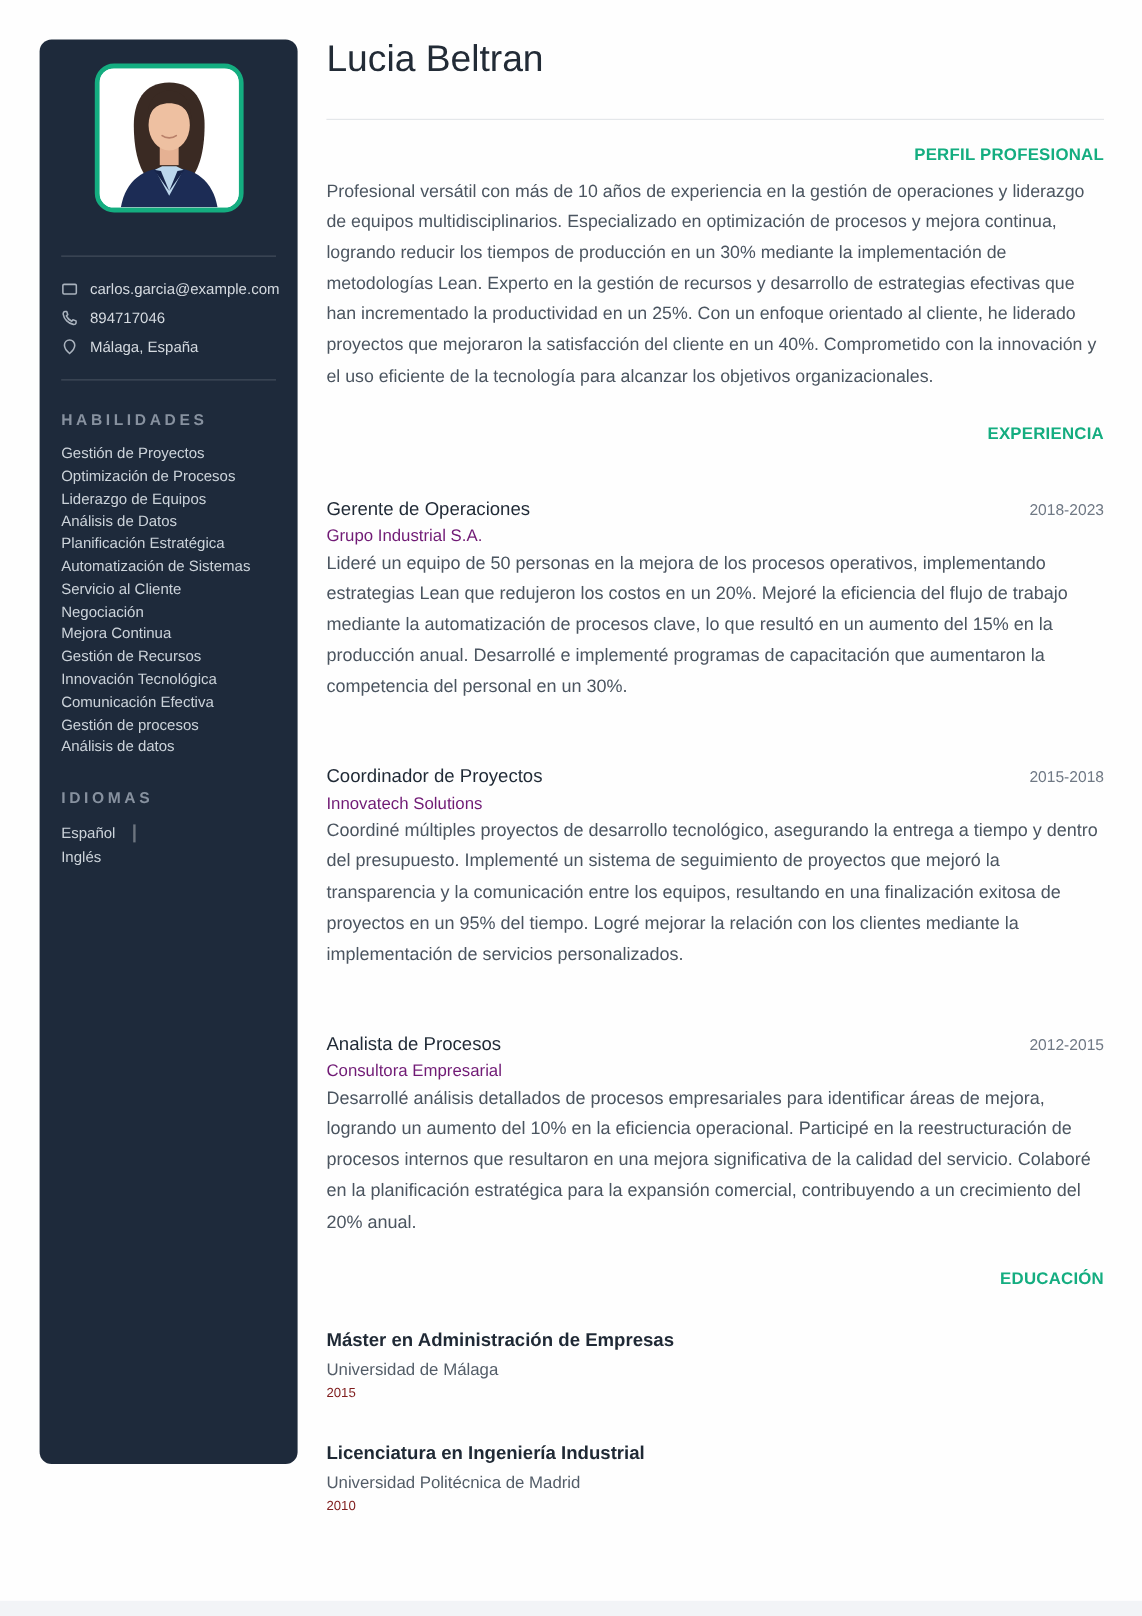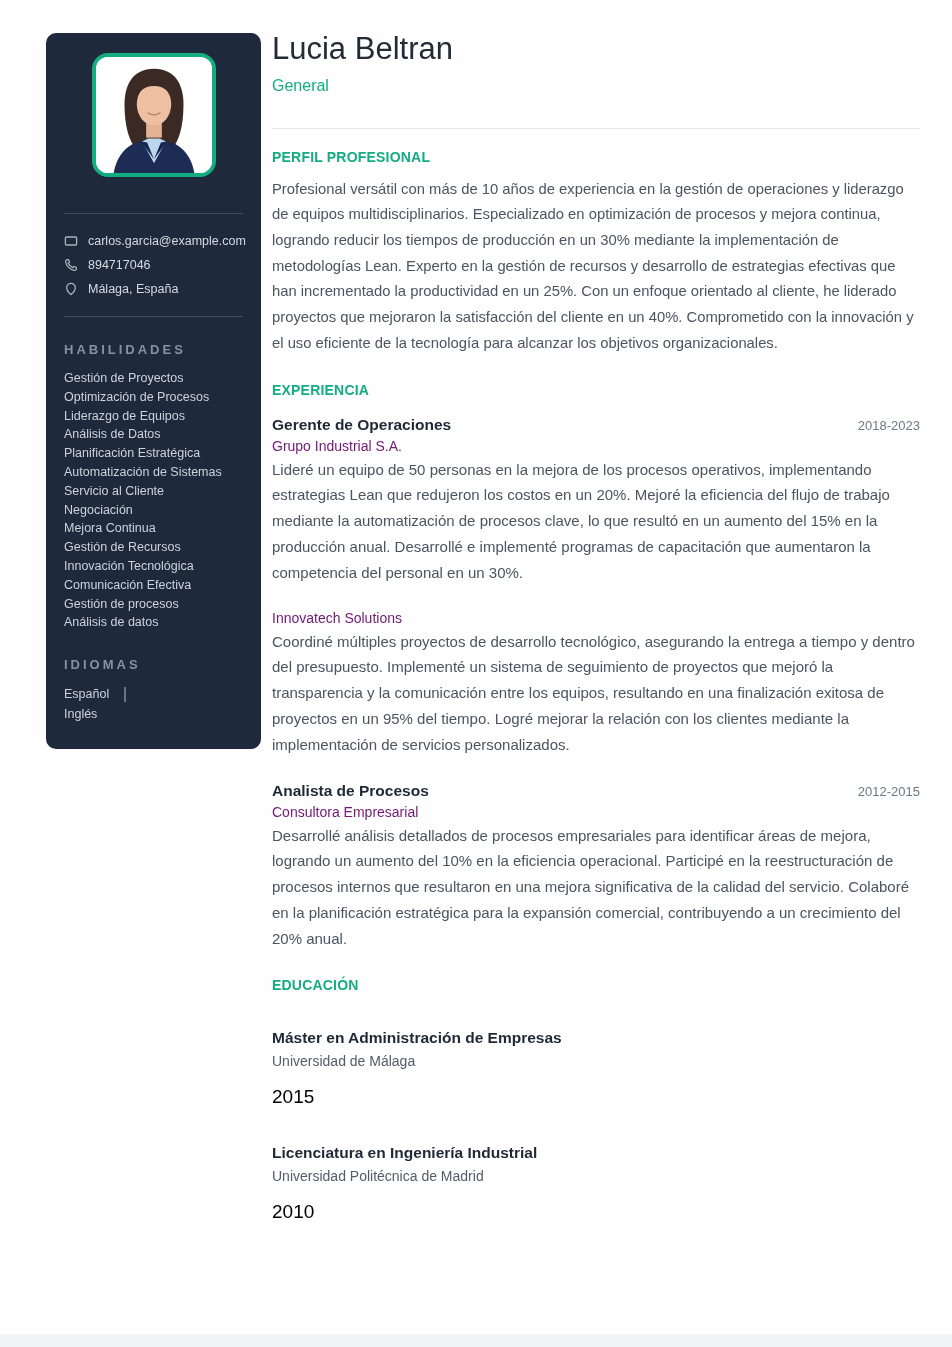--- a/index.html
+++ b/index.html
@@ -13,21 +13,21 @@
     background:#f2f4f7;
     font-family:"Liberation Sans", sans-serif;
     -webkit-font-smoothing:antialiased;
   }
   .sheet{
     position:absolute;top:0;left:0;width:952px;height:1334px;
     background:#fefefe;
   }
   
   .sidebar{
-    position:absolute;left:46px;top:33px;width:215px;height:716px;
+    position:absolute;left:33px;top:33px;width:215px;height:1187px;
     background:var(--sidebar-bg);border-radius:10px;
     padding:20px 18px;color:#d3d9df;
   }
   .photo-frame{
     width:124px;height:124px;margin:0 auto;
     border:4px solid var(--accent);border-radius:16px;
     overflow:hidden;background:#fff;
   }
   .photo-frame svg{display:block;width:100%;height:100%;}
   .side-divider{
@@ -65,38 +65,38 @@
     margin:0;font-size:31px;font-weight:400;color:#222b36;line-height:1.05;
   }
   .subtitle{
     margin-top:11px;font-size:16px;color:var(--accent);
   }
   .main-divider{
     border:none;border-top:1px solid #e4e7ea;margin:33px 0 0 0;
   }
   .section-title{
     margin-top:20px;
-    color:var(--accent);font-weight:bold;font-size:14px;letter-spacing:0.2px;
+    color:var(--accent);font-weight:bold;font-size:14px;letter-spacing:0.2px;text-align:right;
   }
   .section-title.spaced{margin-top:25px;}
   .body-text{
     margin-top:12px;
     font-size:14.8px;line-height:1.74;color:#4b5560;
   }
   .job{margin-top:18px;}
   .job-head{display:flex;justify-content:space-between;align-items:baseline;}
-  .job-role{font-size:15.5px;font-weight:bold;color:#1f2935;}
+  .job-role{font-size:15.5px;font-weight:normal;color:#1f2935;margin-top:29px;}
   .job-dates{font-size:13px;color:#6f7884;margin-left:38px;}
   .job-company{font-size:14px;color:#701a75;margin-top:4px;}
   .job-desc{margin-top:3px;font-size:15px;line-height:1.72;color:#4b5560;}
   .edu{margin-top:16px;}
   .edu + .edu{margin-top:27px;}
   .edu-degree{font-size:15.5px;font-weight:bold;color:#1f2935;margin-top:36px;}
   .edu-school{font-size:14px;color:#535d68;margin-top:6px;}
-  .edu-year{font-size:19px;color:#000000;margin-top:17px;}
+  .edu-year{font-size:11px;color:#7f1d1d;margin-top:6px;}
 </style>
 </head>
 <body>
 
 <div class="sheet">
 
   <aside class="sidebar">
 
     <div class="photo-frame">
       <svg viewBox="0 0 118 118">
@@ -166,39 +166,42 @@
     <ul class="lang-list">
       <li><span>Español</span><span class="text-cursor"></span></li>
       <li><span>Inglés</span></li>
     </ul>
 
   </aside>
 
   <main class="main">
 
     <h1 class="name">Lucia Beltran</h1>
-    <div class="subtitle">General</div>
 
     <hr class="main-divider">
 
     <div class="section-title">PERFIL PROFESIONAL</div>
     <p class="body-text" style="margin-bottom:0;">Profesional versátil con más de 10 años de experiencia en la gestión de operaciones y liderazgo de equipos multidisciplinarios. Especializado en optimización de procesos y mejora continua, logrando reducir los tiempos de producción en un 30% mediante la implementación de metodologías Lean. Experto en la gestión de recursos y desarrollo de estrategias efectivas que han incrementado la productividad en un 25%. Con un enfoque orientado al cliente, he liderado proyectos que mejoraron la satisfacción del cliente en un 40%. Comprometido con la innovación y el uso eficiente de la tecnología para alcanzar los objetivos organizacionales.</p>
 
     <div class="section-title spaced">EXPERIENCIA</div>
 
     <div class="job">
       <div class="job-head">
         <span class="job-role">Gerente de Operaciones</span>
         <span class="job-dates">2018-2023</span>
       </div>
       <div class="job-company">Grupo Industrial S.A.</div>
       <div class="job-desc">Lideré un equipo de 50 personas en la mejora de los procesos operativos, implementando estrategias Lean que redujeron los costos en un 20%. Mejoré la eficiencia del flujo de trabajo mediante la automatización de procesos clave, lo que resultó en un aumento del 15% en la producción anual. Desarrollé e implementé programas de capacitación que aumentaron la competencia del personal en un 30%.</div>
     </div>
 
     <div class="job" style="margin-top:24px;">
+      <div class="job-head">
+        <span class="job-role">Coordinador de Proyectos</span>
+        <span class="job-dates">2015-2018</span>
+      </div>
       <div class="job-company">Innovatech Solutions</div>
       <div class="job-desc">Coordiné múltiples proyectos de desarrollo tecnológico, asegurando la entrega a tiempo y dentro del presupuesto. Implementé un sistema de seguimiento de proyectos que mejoró la transparencia y la comunicación entre los equipos, resultando en una finalización exitosa de proyectos en un 95% del tiempo. Logré mejorar la relación con los clientes mediante la implementación de servicios personalizados.</div>
     </div>
 
     <div class="job" style="margin-top:24px;">
       <div class="job-head">
         <span class="job-role">Analista de Procesos</span>
         <span class="job-dates">2012-2015</span>
       </div>
       <div class="job-company">Consultora Empresarial</div>

